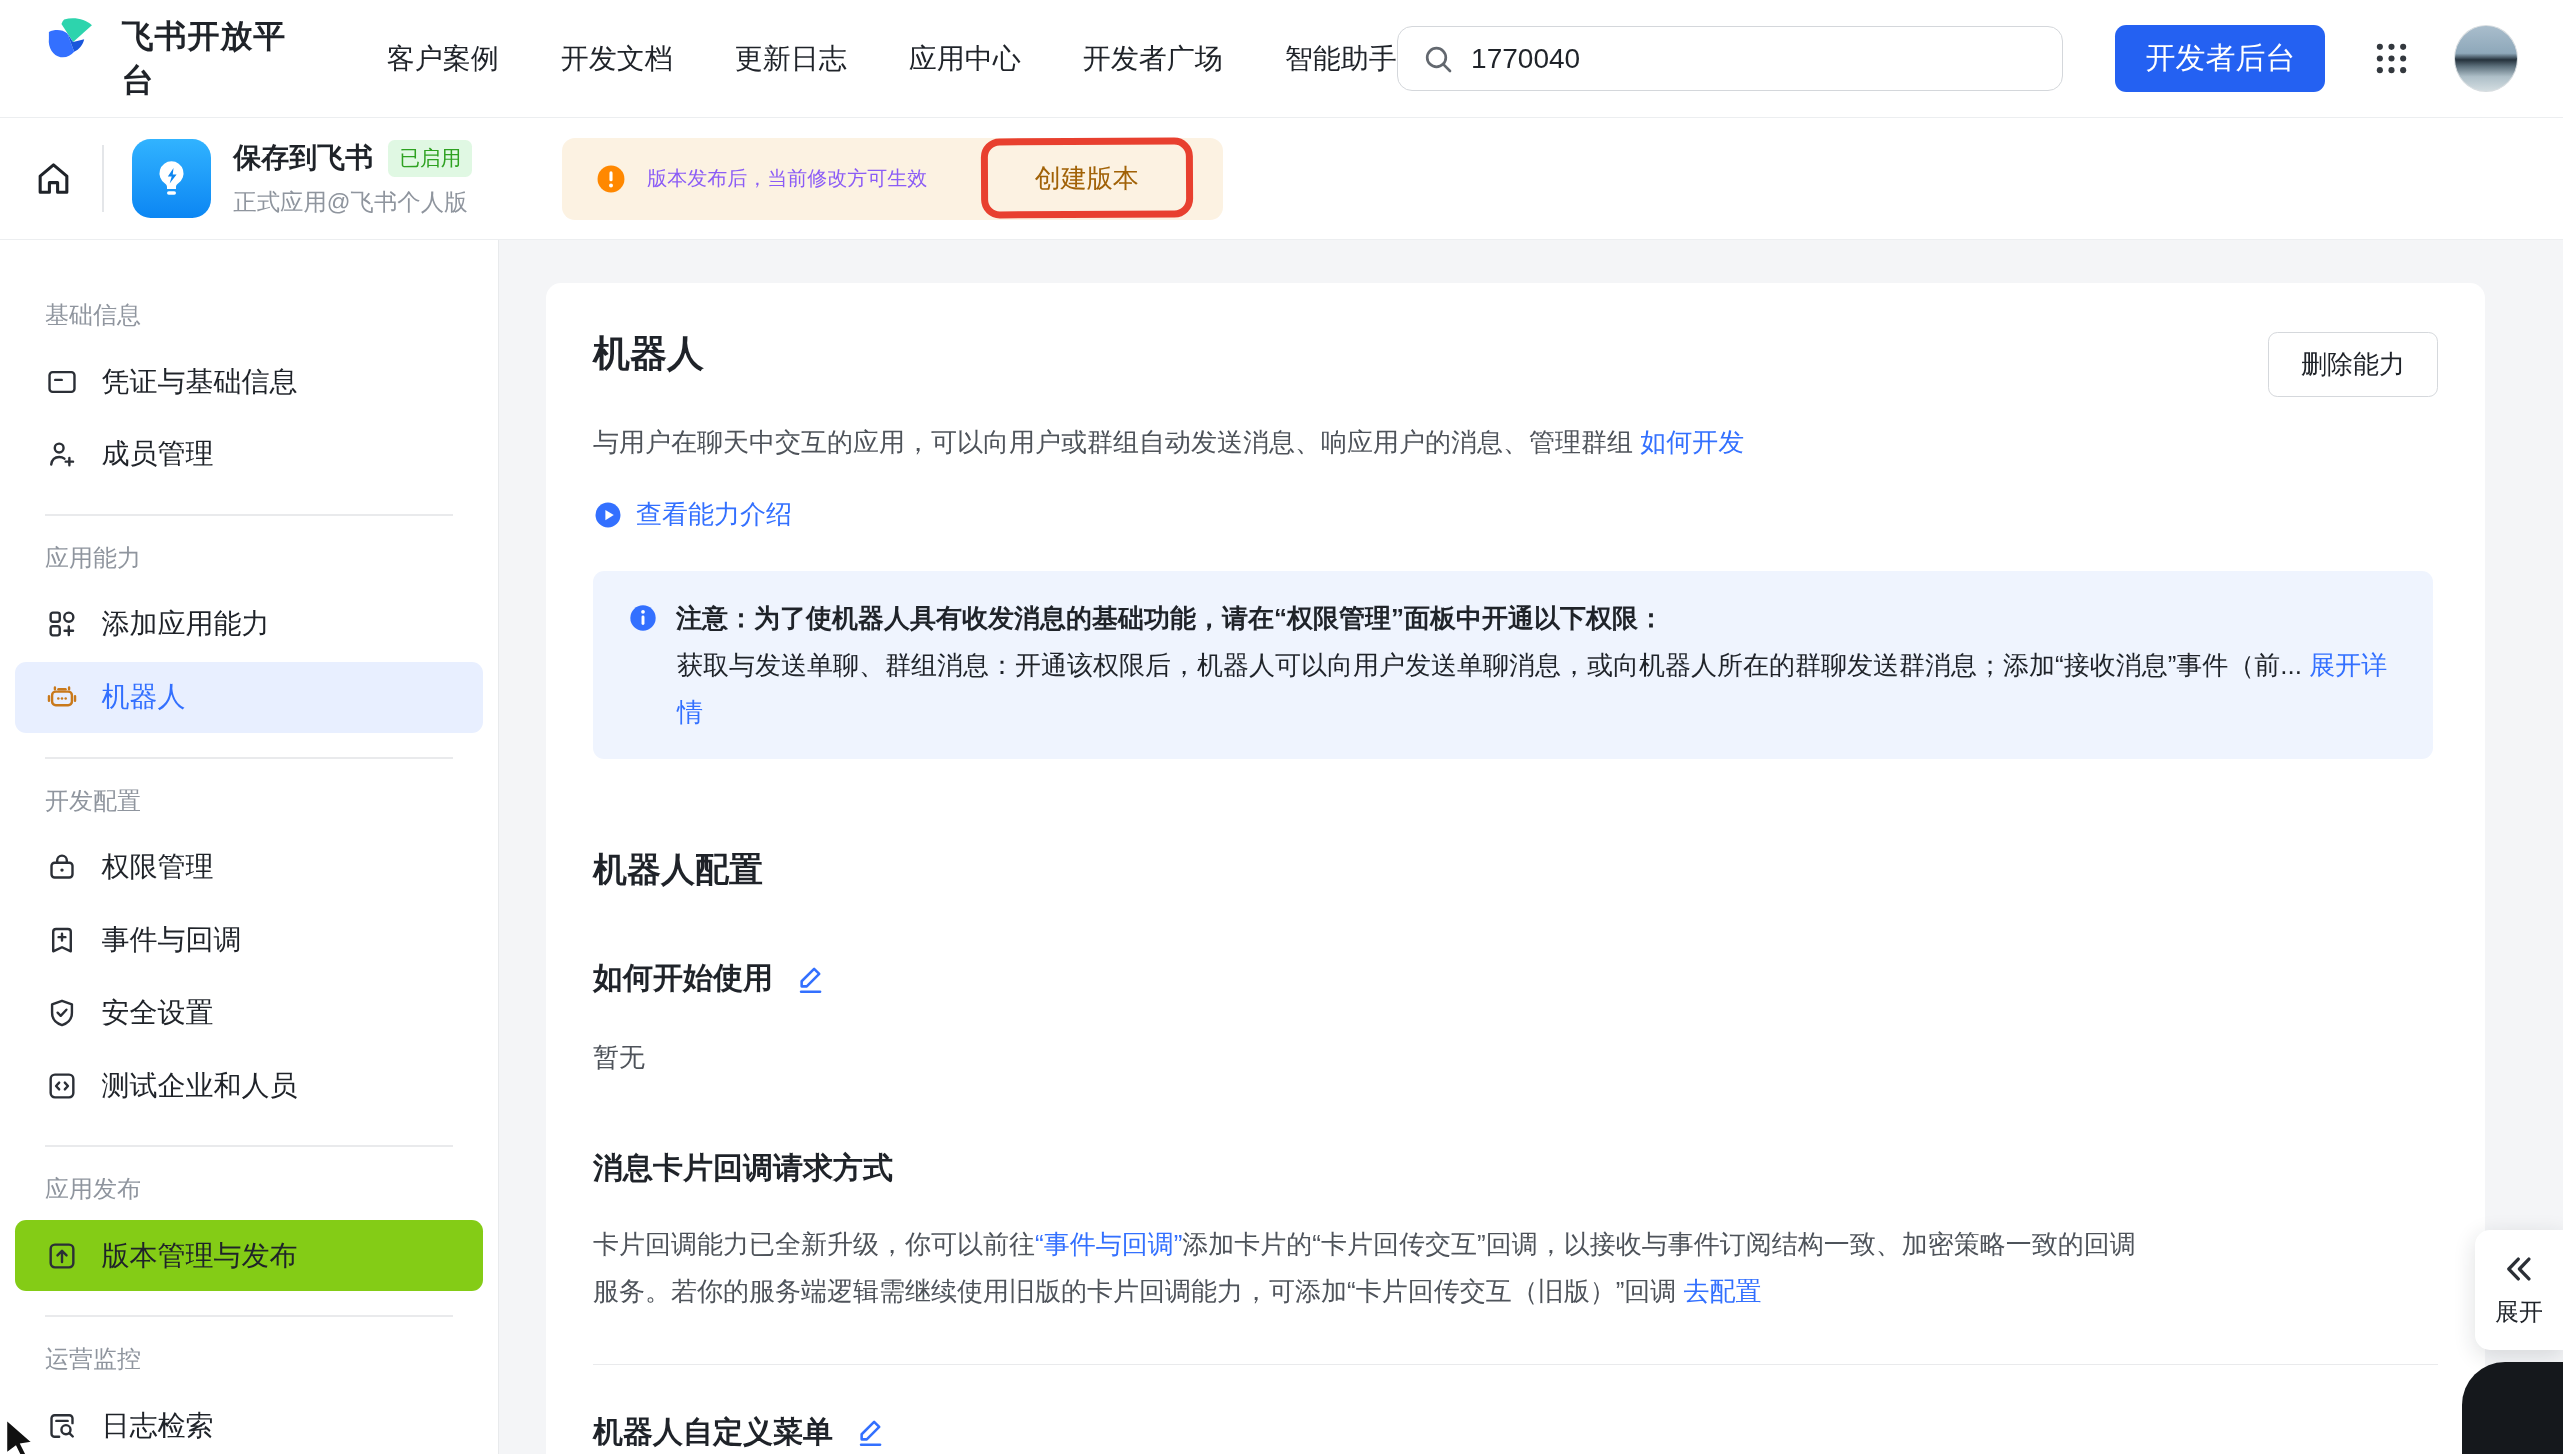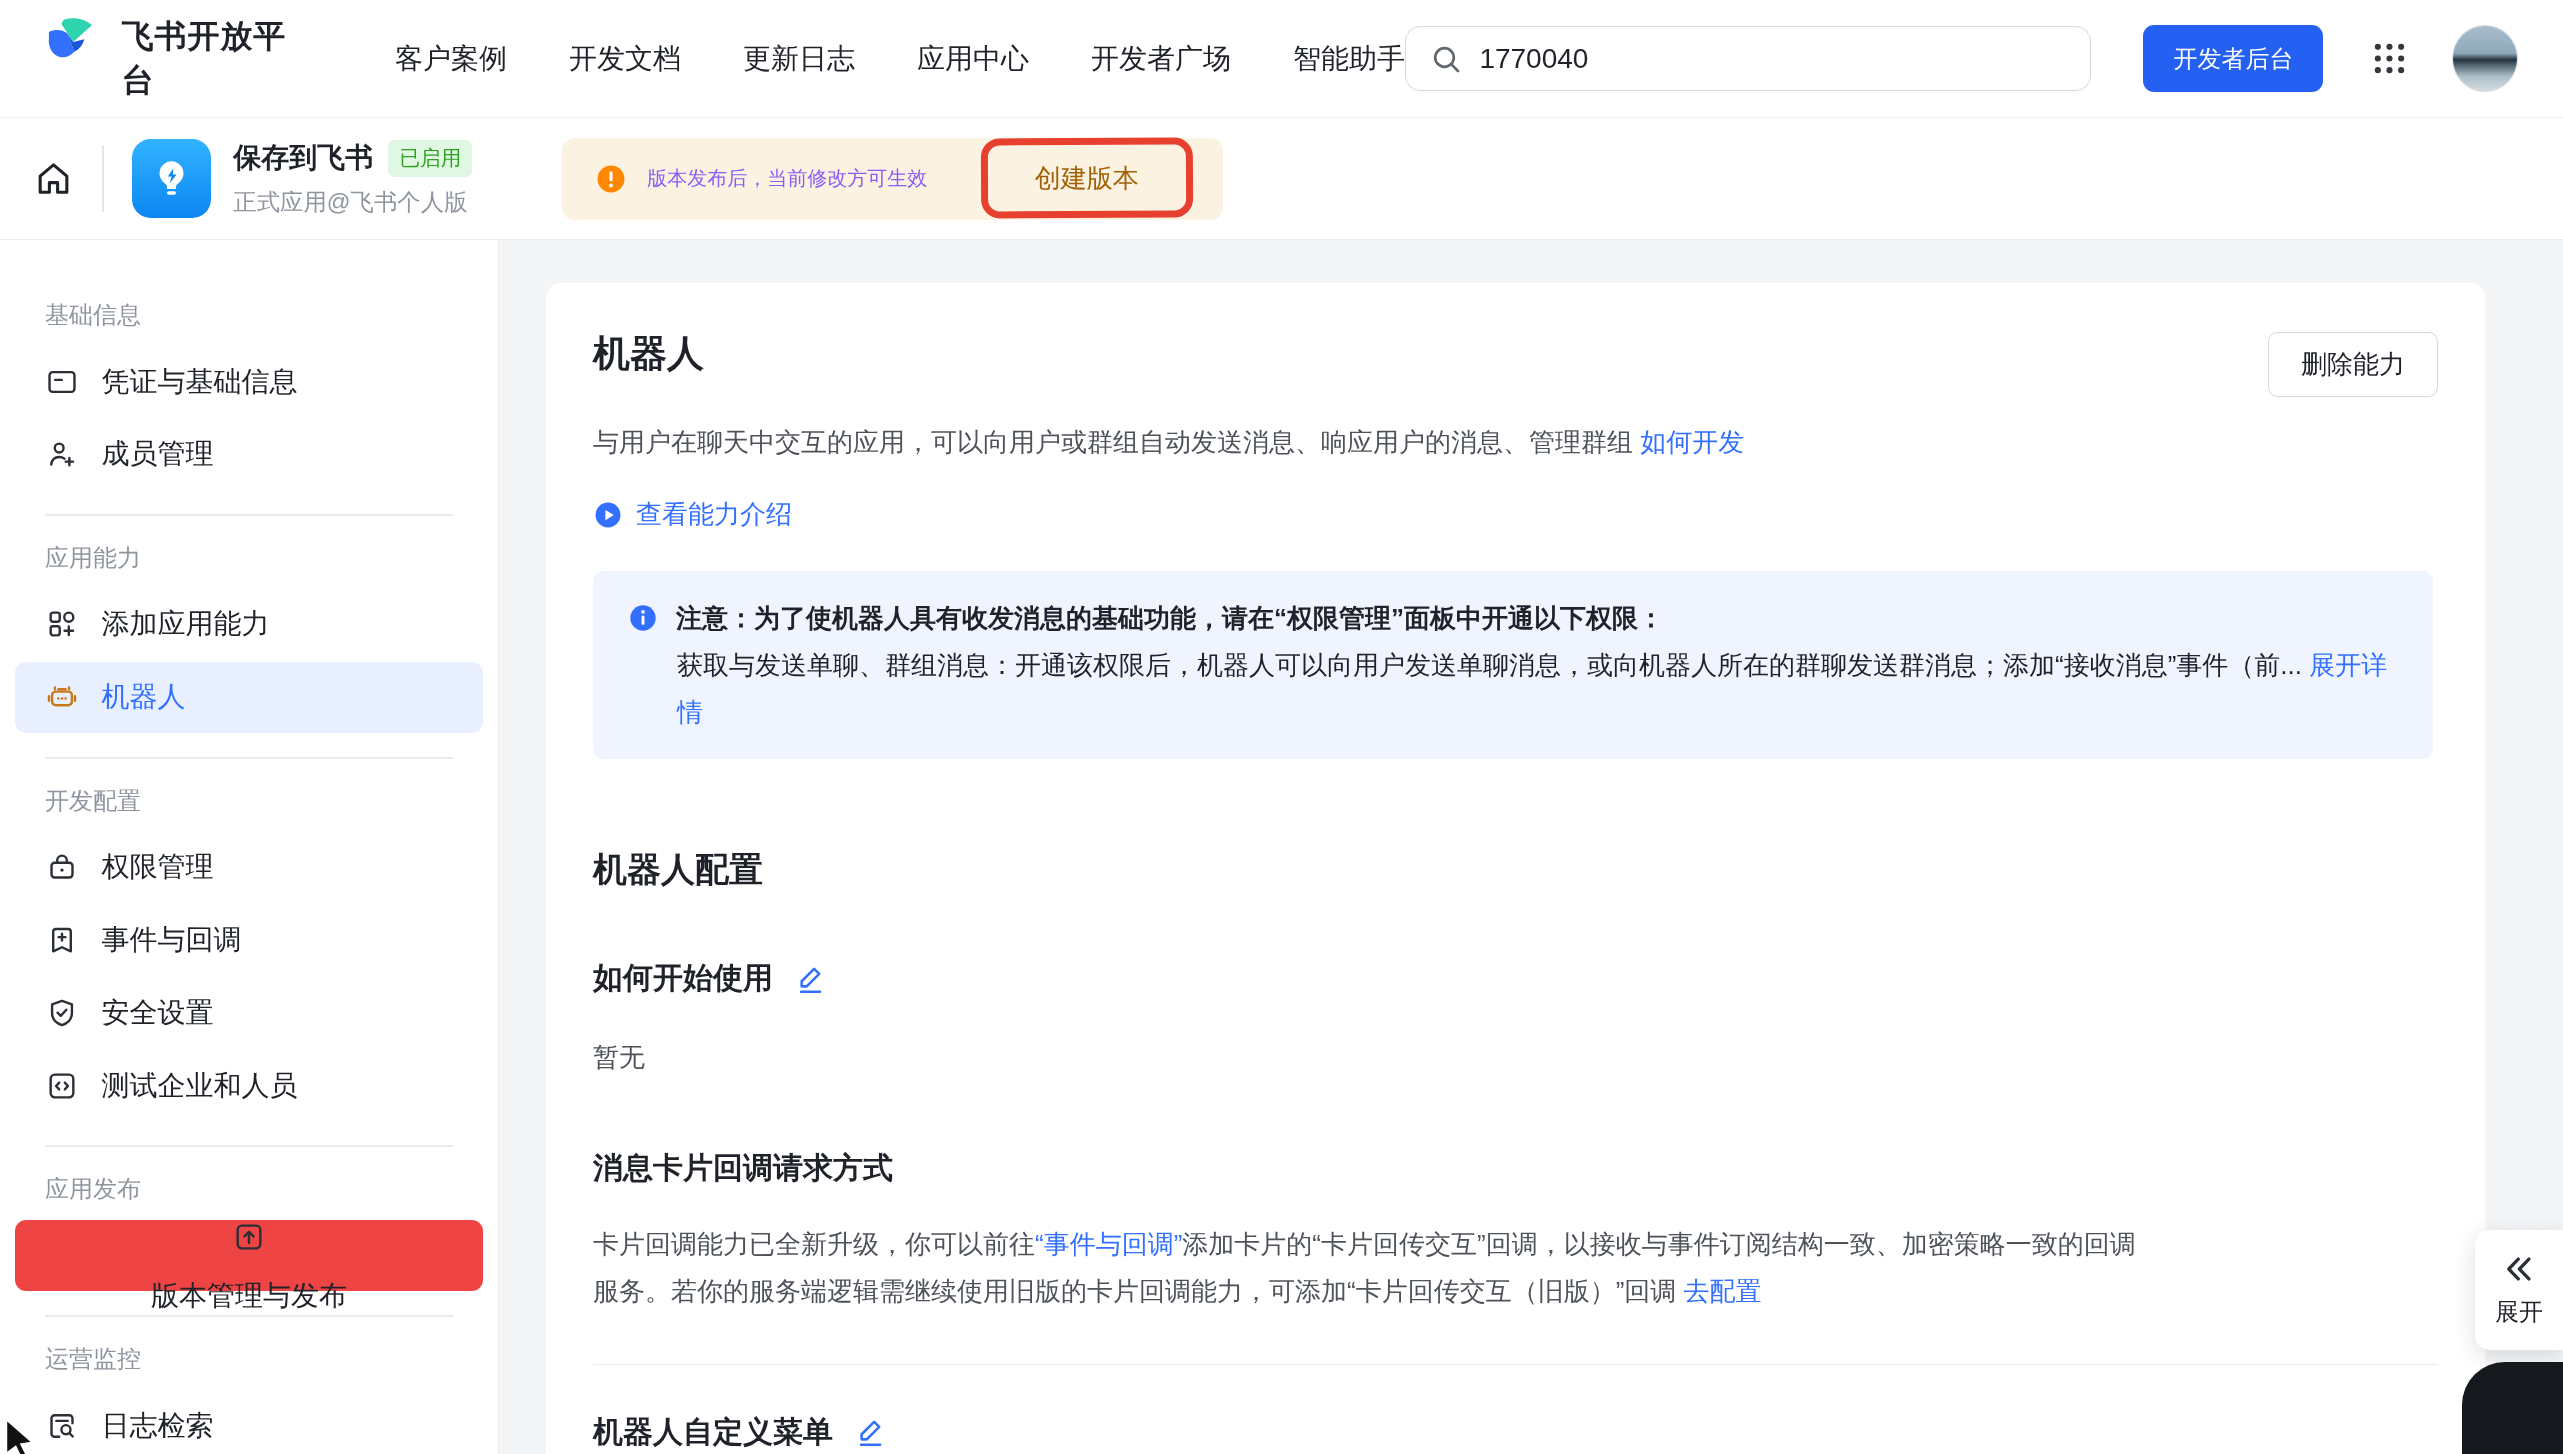--- a/index.html
+++ b/index.html
@@ -24,21 +24,21 @@
   .nav-items { display:flex; gap:62px; }
   .nav-item { font-size:28px; font-weight:500; color:#1f2329; cursor:pointer; white-space:nowrap; }
   .nav-search {
     margin-left:auto; width:701px; height:65px; border:1.9px solid #d4d7db;
     border-radius:15px; display:flex; align-items:center; gap:15px; padding:0 22.4px; background:#fff;
   }
   .nav-search input { border:none; outline:none; font-size:28px; color:#1f2329; width:100%;
     font-family:"Liberation Sans","DejaVu Sans",sans-serif; background:transparent; }
   .btn-console {
     margin-left:52px; height:67px; padding:0 30px; border:none; border-radius:11.2px;
-    background:#2461f2; color:#fff; font-size:24px; display:flex; align-items:center; cursor:pointer;
+    background:#2461f2; color:#fff; font-size:30px; display:flex; align-items:center; cursor:pointer;
     font-family:"Liberation Sans","DejaVu Sans",sans-serif; white-space:nowrap;
   }
   .grid-dots { margin-left:45px; cursor:pointer; }
   .avatar {
     margin-left:41px; width:67px; height:67px; border-radius:50%; cursor:pointer;
     background:linear-gradient(180deg,#a9bdcc 0%, #8ea8ba 42%, #25323c 52%, #5d707c 62%, #aebfc8 78%, #d3dde1 100%);
     border:0.9px solid #d8dde0;
   }
 
   
@@ -77,21 +77,21 @@
     position:absolute; top:239px; left:0; bottom:0; width:499px; background:#fff;
     border-right:1.9px solid #e8eaec; padding-top:34px; z-index:5;
   }
   .side-label { font-size:24px; color:#8f959e; padding:0 45px; margin:26px 0 15px; }
   .side-item {
     height:71px; margin:1.9px 15px; border-radius:11.2px; padding:0 30px;
     display:flex; align-items:center; gap:22.4px; font-size:28px; color:#1f2329; cursor:pointer;
   }
   .side-item .ic { color:#2b2f36; }
   .side-item.selected { background:#e8efff; color:#3370ff; }
-  .side-item.hovered { background:#ef4444;flex-direction:column; }
+  .side-item.hovered { background:#84cc16; }
   .side-divider { height:1.9px; background:#e9eaec; margin:24px 45px; }
 
   
   .main-bg { position:absolute; top:239px; left:499px; right:0; bottom:0; background:#f4f5f7; }
   .card {
     position:absolute; left:47px; top:44px; width:1939px; height:1496px;
     background:#fff; border-radius:15px; padding:49px 47px 0;
   }
   .card-head { display:flex; justify-content:space-between; align-items:flex-start; }
   .page-title { font-size:37px; font-weight:700; line-height:1.2; }

